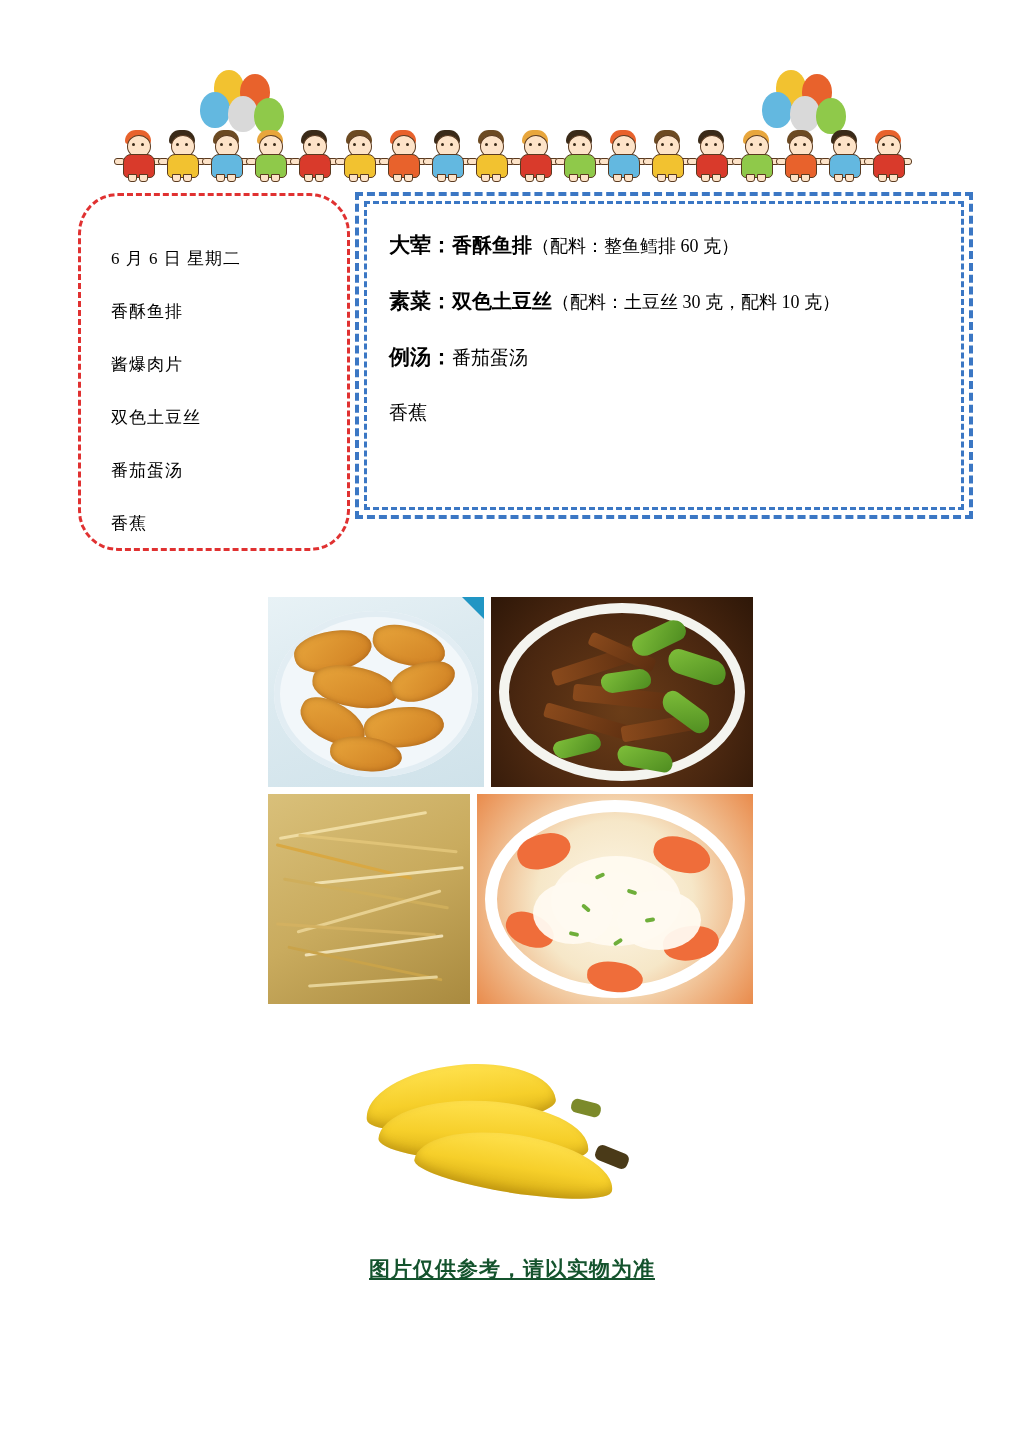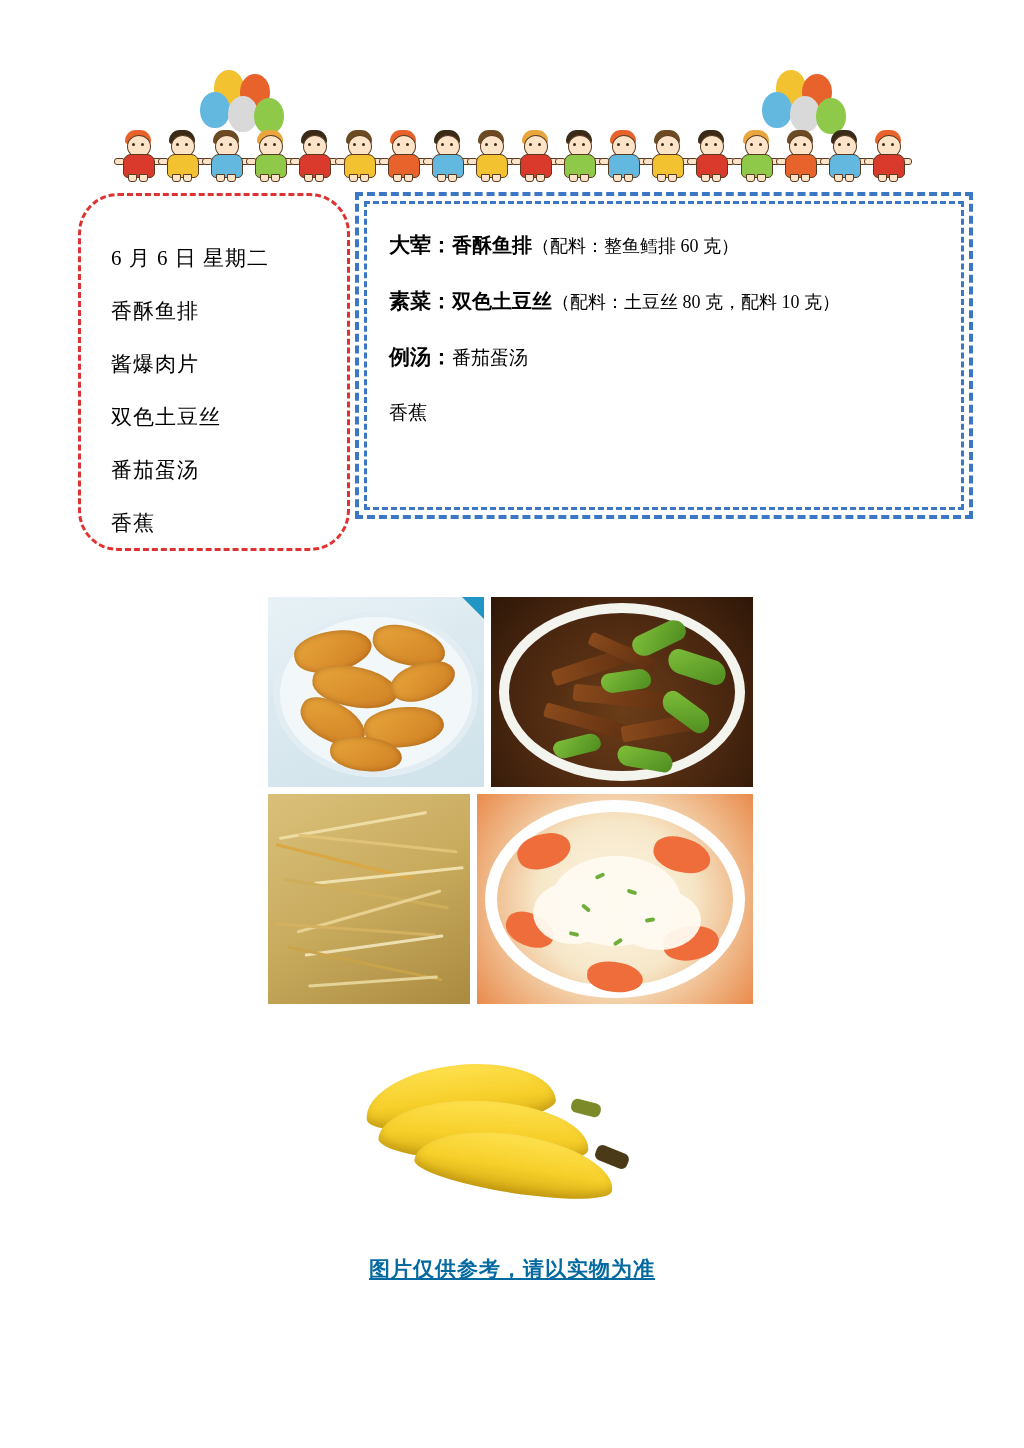--- a/index.html
+++ b/index.html
@@ -114,21 +114,21 @@
     left: 78px;
     top: 193px;
     width: 272px;
     height: 358px;
     border: 3px dashed #e03131;
     border-radius: 40px;
     box-sizing: border-box;
     padding: 36px 0 0 30px;
   }
   .left-box .line {
-    font-size: 21px;
+    font-size: 17px;
     line-height: 53px;
     letter-spacing: 1px;
     white-space: nowrap;
   }
 
   
   .right-box {
     position: absolute;
     left: 355px;
     top: 192px;
@@ -282,21 +282,21 @@
 
   
   .footer-note {
     position: absolute;
     left: 0;
     top: 1255px;
     width: 1024px;
     text-align: center;
     font-size: 21px;
     font-weight: bold;
-    color: #0369a1;
+    color: #14532d;
     text-decoration: underline;
     letter-spacing: 1px;
   }
 </style>
 </head>
 <body>
 
 <div class="banner">
   <div class="balloon-group" style="left:78px; top:0;">
     <div class="balloon" style="left:18px; top:0; background:#f2c230;"></div>
@@ -522,21 +522,21 @@
   <div class="line">双色土豆丝</div>
   <div class="line">番茄蛋汤</div>
   <div class="line">香蕉</div>
 </div>
 
 <div class="right-box">
   <div class="row">
     <span class="tag">大荤：</span><span class="dish">香酥鱼排</span><span class="detail">（配料：整鱼鳕排 60 克）</span>
   </div>
   <div class="row">
-    <span class="tag">素菜：</span><span class="dish">双色土豆丝</span><span class="detail">（配料：土豆丝 80 克，配料 10 克）</span>
+    <span class="tag">素菜：</span><span class="dish">双色土豆丝</span><span class="detail">（配料：土豆丝 30 克，配料 10 克）</span>
   </div>
   <div class="row">
     <span class="tag">例汤：</span><span>番茄蛋汤</span>
   </div>
   <div class="row plain">香蕉</div>
 </div>
 
 <div class="photos">
   <div class="photo-row">
     <div class="photo p-fish">

